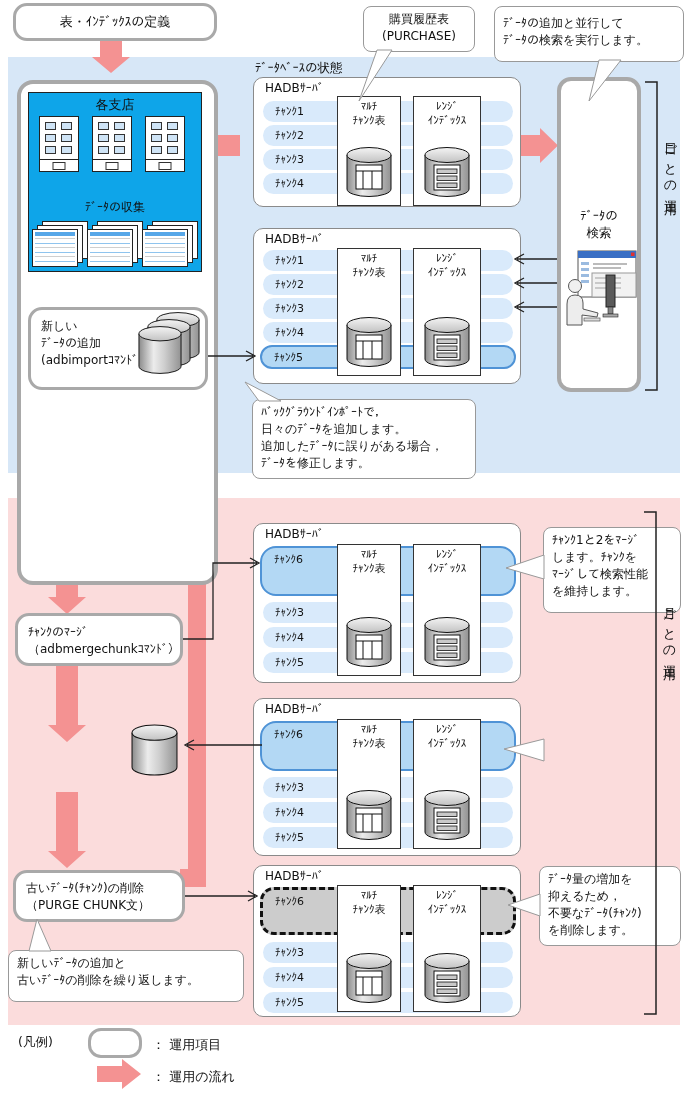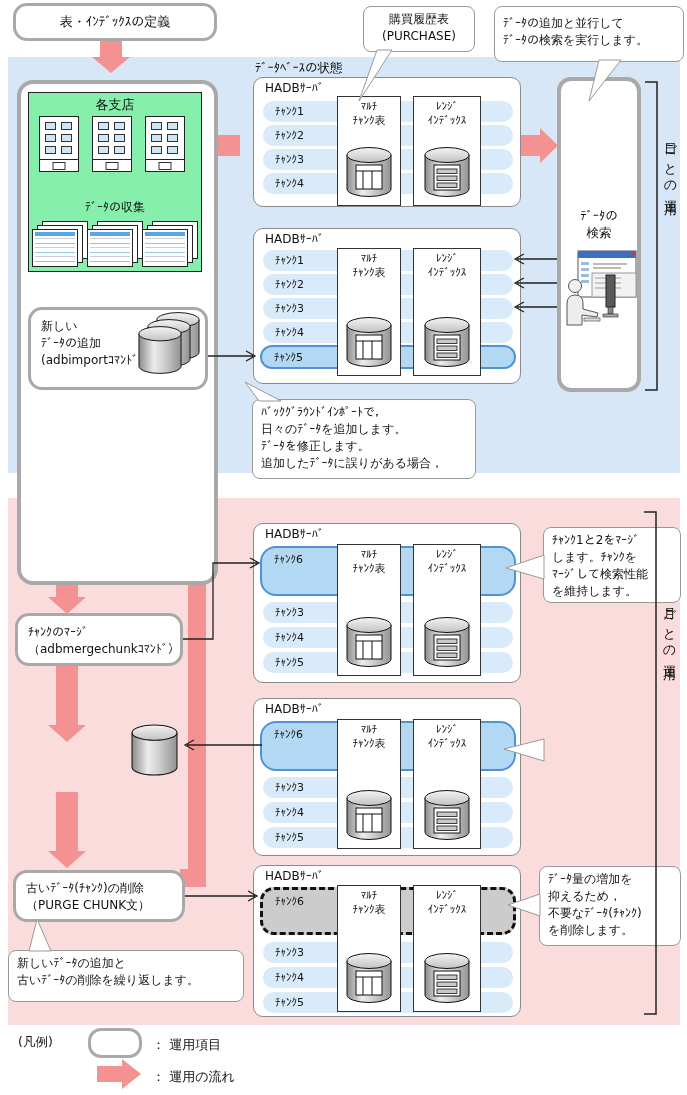--- a/index.html
+++ b/index.html
@@ -25,21 +25,21 @@
   .server { position:absolute; background:#fff; border:1.5px solid #8a8a8a; border-radius:10px; }
   .server-title { position:absolute; left:11px; top:3px; font-size:12px; white-space:nowrap; }
   .pill { position:absolute; left:9px; width:250px; height:21px; border-radius:11px; background:#d9eafb; font-size:11px; display:flex; align-items:center; padding-left:12px; }
   .pill.hl { background:#b3d8f4; border:2.5px solid #4f93d6; border-radius:13px; }
   .pill.tall { height:50px; border-radius:16px; align-items:flex-start; padding-top:5px; }
   .pill.del { background:#cccccc; border:3px dashed #111; border-radius:14px; }
   .store { position:absolute; background:#fff; border:1.5px solid #333; text-align:center; font-size:11px; line-height:14px; padding-top:3px; }
   .store svg { position:absolute; left:50%; bottom:7px; transform:translateX(-50%); }
 
   
-  .collect-rect { position:absolute; background:#86efac; border:1.5px solid #222; }
+  .collect-rect { position:absolute; background:#0ea5e9; border:1.5px solid #222; }
   .building { position:absolute; width:40px; height:56px; background:#fff; border:1.5px solid #222; }
   .bwin { position:absolute; width:11px; height:8px; background:#cfe4f6; border:1px solid #333; }
   .gline { position:absolute; left:0; right:0; bottom:11px; border-top:1.5px solid #222; }
   .door { position:absolute; left:50%; transform:translateX(-50%); bottom:1px; width:13px; height:8px; background:#fff; border:1px solid #333; }
   .docstack { position:absolute; width:58px; height:47px; }
   .pg { position:absolute; width:46px; height:38px; background:#fff; border:1px solid #222; }
   .dochead { height:4px; background:#57a7e8; margin:2px 2px 0 2px; }
   .docbody { margin:2px; height:24px; background:repeating-linear-gradient(to bottom, #cfcfcf 0 1px, #ffffff 1px 5px, #8fc4ee 5px 6px, #ffffff 6px 9px); }
 
   .label12 { position:absolute; font-size:13px; white-space:nowrap; }
@@ -392,25 +392,25 @@
   </div>
 
   <div class="callout" style="left:494px; top:6px; width:190px; height:56px; padding-top:8px;">
     <div>ﾃﾞｰﾀの追加と並行して</div>
     <div>ﾃﾞｰﾀの検索を実行します。</div>
   </div>
 
   <div class="callout" style="left:252px; top:399px; width:224px; height:80px;">
     <div>ﾊﾞｯｸｸﾞﾗｳﾝﾄﾞｲﾝﾎﾟｰﾄで，</div>
     <div>日々のﾃﾞｰﾀを追加します。</div>
+    <div>追加したﾃﾞｰﾀに誤りがある場合，</div>
     <div>ﾃﾞｰﾀを修正します。</div>
-    <div>追加したﾃﾞｰﾀに誤りがある場合，</div>
-  </div>
-
-  <div class="callout" style="left:543px; top:527px; width:138px; height:76px;">
+  </div>
+
+  <div class="callout" style="left:543px; top:527px; width:138px; height:86px;">
     <div>ﾁｬﾝｸ1と2をﾏｰｼﾞ</div>
     <div>します。ﾁｬﾝｸを</div>
     <div>ﾏｰｼﾞして検索性能</div>
     <div>を維持します。</div>
   </div>
 
 
   <div class="callout" style="left:539px; top:866px; width:142px; height:80px;">
     <div>ﾃﾞｰﾀ量の増加を</div>
     <div>抑えるため，</div>

